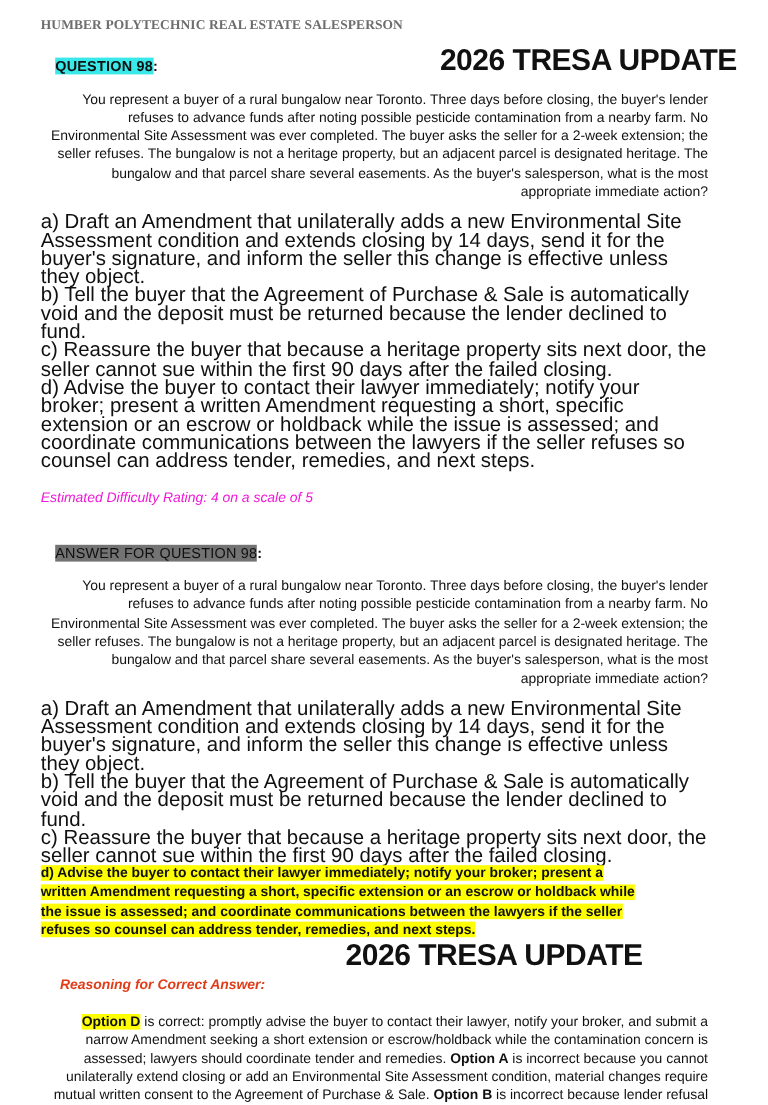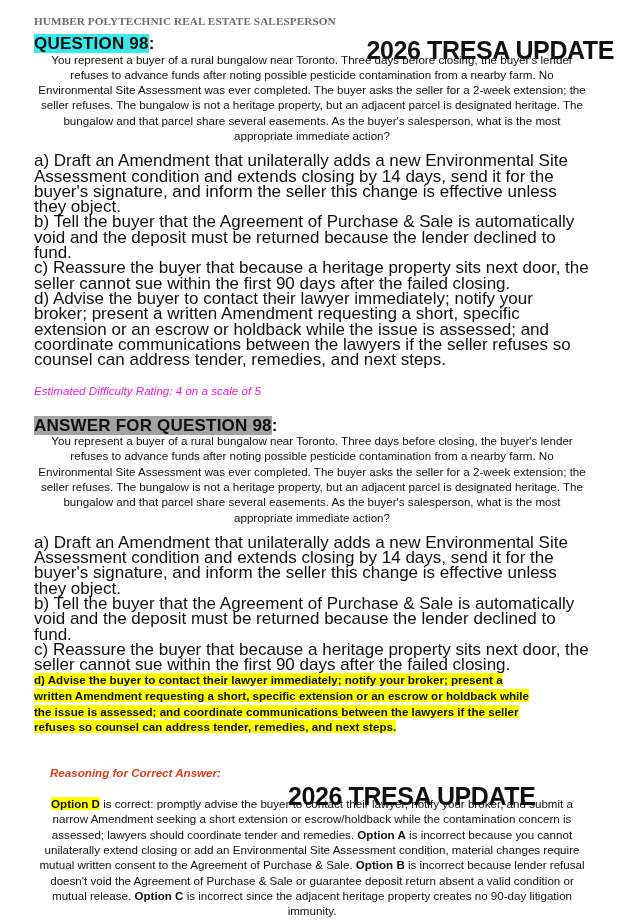--- a/index.html
+++ b/index.html
@@ -58,43 +58,43 @@
     line-height: 1;
     white-space: nowrap;
   }
 
   
   .section {
     font-size: 11.6px;
     line-height: 15.3px;
   }
   .label-line {
-    margin: 0;
-    font-size: 17px;
+    margin: 12px;
+    font-size: 12px;
     line-height: 15.3px;
     font-weight: bold;
   }
   .hl-cyan {
     background: #39e8e8;
     font-weight: bold;
     letter-spacing: 0.2px;
   }
   .hl-green {
-    background: #a3a3a3;
-    font-weight: bold;
+    background: #737373;
+    font-weight: normal;
     letter-spacing: 0.2px;
   }
   .hl-yellow {
     background: #ffff00;
   }
   .para {
     margin: 0;
     font-size: 11.6px;
     line-height: 15.3px;
-    text-align: center;
+    text-align: right;
   }
   .opts {
     margin: 0;
     font-size: 17px;
     line-height: 15.3px;
   }
   .gap-10 { height: 10px; }
   .gap-14 { height: 14px; }
   .gap-16 { height: 16px; }
   .gap-19 { height: 19px; }

